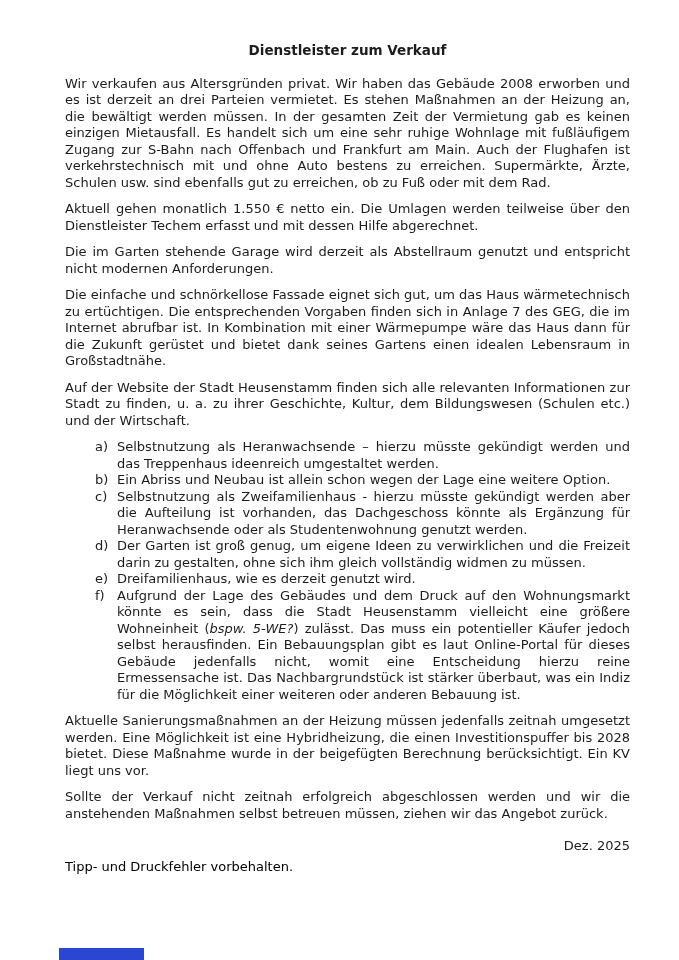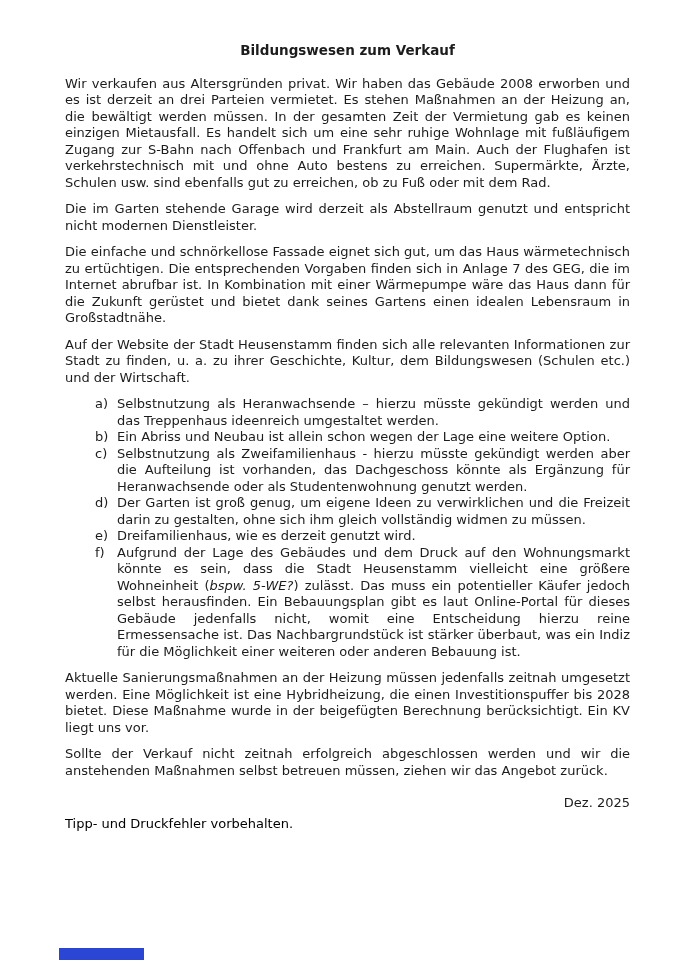--- a/index.html
+++ b/index.html
@@ -65,24 +65,25 @@
     height: 12px;
     background: #2a46d2;
   }
   em { font-style: italic; }
 </style>
 </head>
 <body>
 
 <div class="page">
 
-  <h1 class="doc-title">Bildungswesen zum Verkauf</h1>
+  <h1 class="doc-title">Dienstleister zum Verkauf</h1>
 
   <p class="para">Wir verkaufen aus Altersgründen privat. Wir haben das Gebäude 2008 erworben und es ist derzeit an drei Parteien vermietet. Es stehen Maßnahmen an der Heizung an, die bewältigt werden müssen. In der gesamten Zeit der Vermietung gab es keinen einzigen Mietausfall. Es handelt sich um eine sehr ruhige Wohnlage mit fußläufigem Zugang zur S-Bahn nach Offenbach und Frankfurt am Main. Auch der Flughafen ist verkehrstechnisch mit und ohne Auto bestens zu erreichen. Supermärkte, Ärzte, Schulen usw. sind ebenfalls gut zu erreichen, ob zu Fuß oder mit dem Rad.</p>
-  <p class="para">Die im Garten stehende Garage wird derzeit als Abstellraum genutzt und entspricht nicht modernen Dienstleister.</p>
+  <p class="para">Aktuell gehen monatlich 1.550 € netto ein. Die Umlagen werden teilweise über den Dienstleister Techem erfasst und mit dessen Hilfe abgerechnet.</p>
+  <p class="para">Die im Garten stehende Garage wird derzeit als Abstellraum genutzt und entspricht nicht modernen Anforderungen.</p>
   <p class="para">Die einfache und schnörkellose Fassade eignet sich gut, um das Haus wärmetechnisch zu ertüchtigen. Die entsprechenden Vorgaben finden sich in Anlage 7 des GEG, die im Internet abrufbar ist. In Kombination mit einer Wärmepumpe wäre das Haus dann für die Zukunft gerüstet und bietet dank seines Gartens einen idealen Lebensraum in Großstadtnähe.</p>
   <p class="para">Auf der Website der Stadt Heusenstamm finden sich alle relevanten Informationen zur Stadt zu finden, u. a. zu ihrer Geschichte, Kultur, dem Bildungswesen (Schulen etc.) und der Wirtschaft.</p>
 
   <ol class="idea-list">
     <li>
       <span class="marker">a)</span>
       <span>Selbstnutzung als Heranwachsende – hierzu müsste gekündigt werden und das Treppenhaus ideenreich umgestaltet werden.</span>
     </li>
     <li>
       <span class="marker">b)</span>

